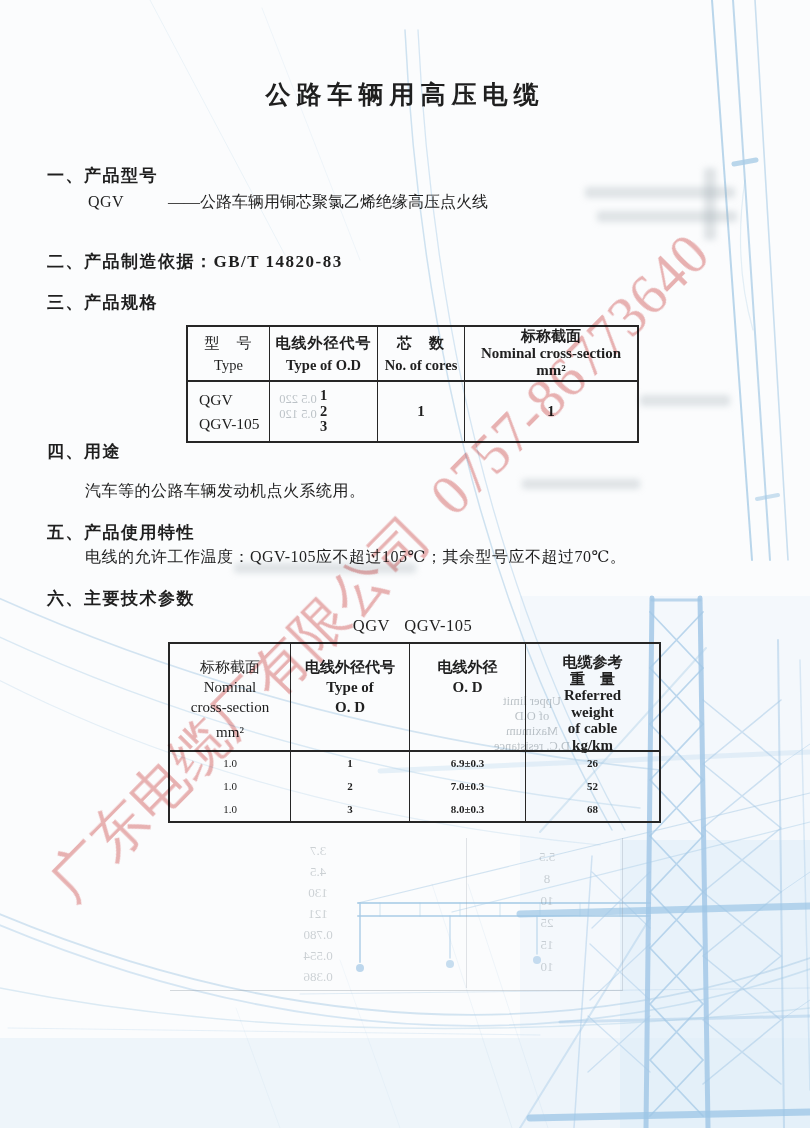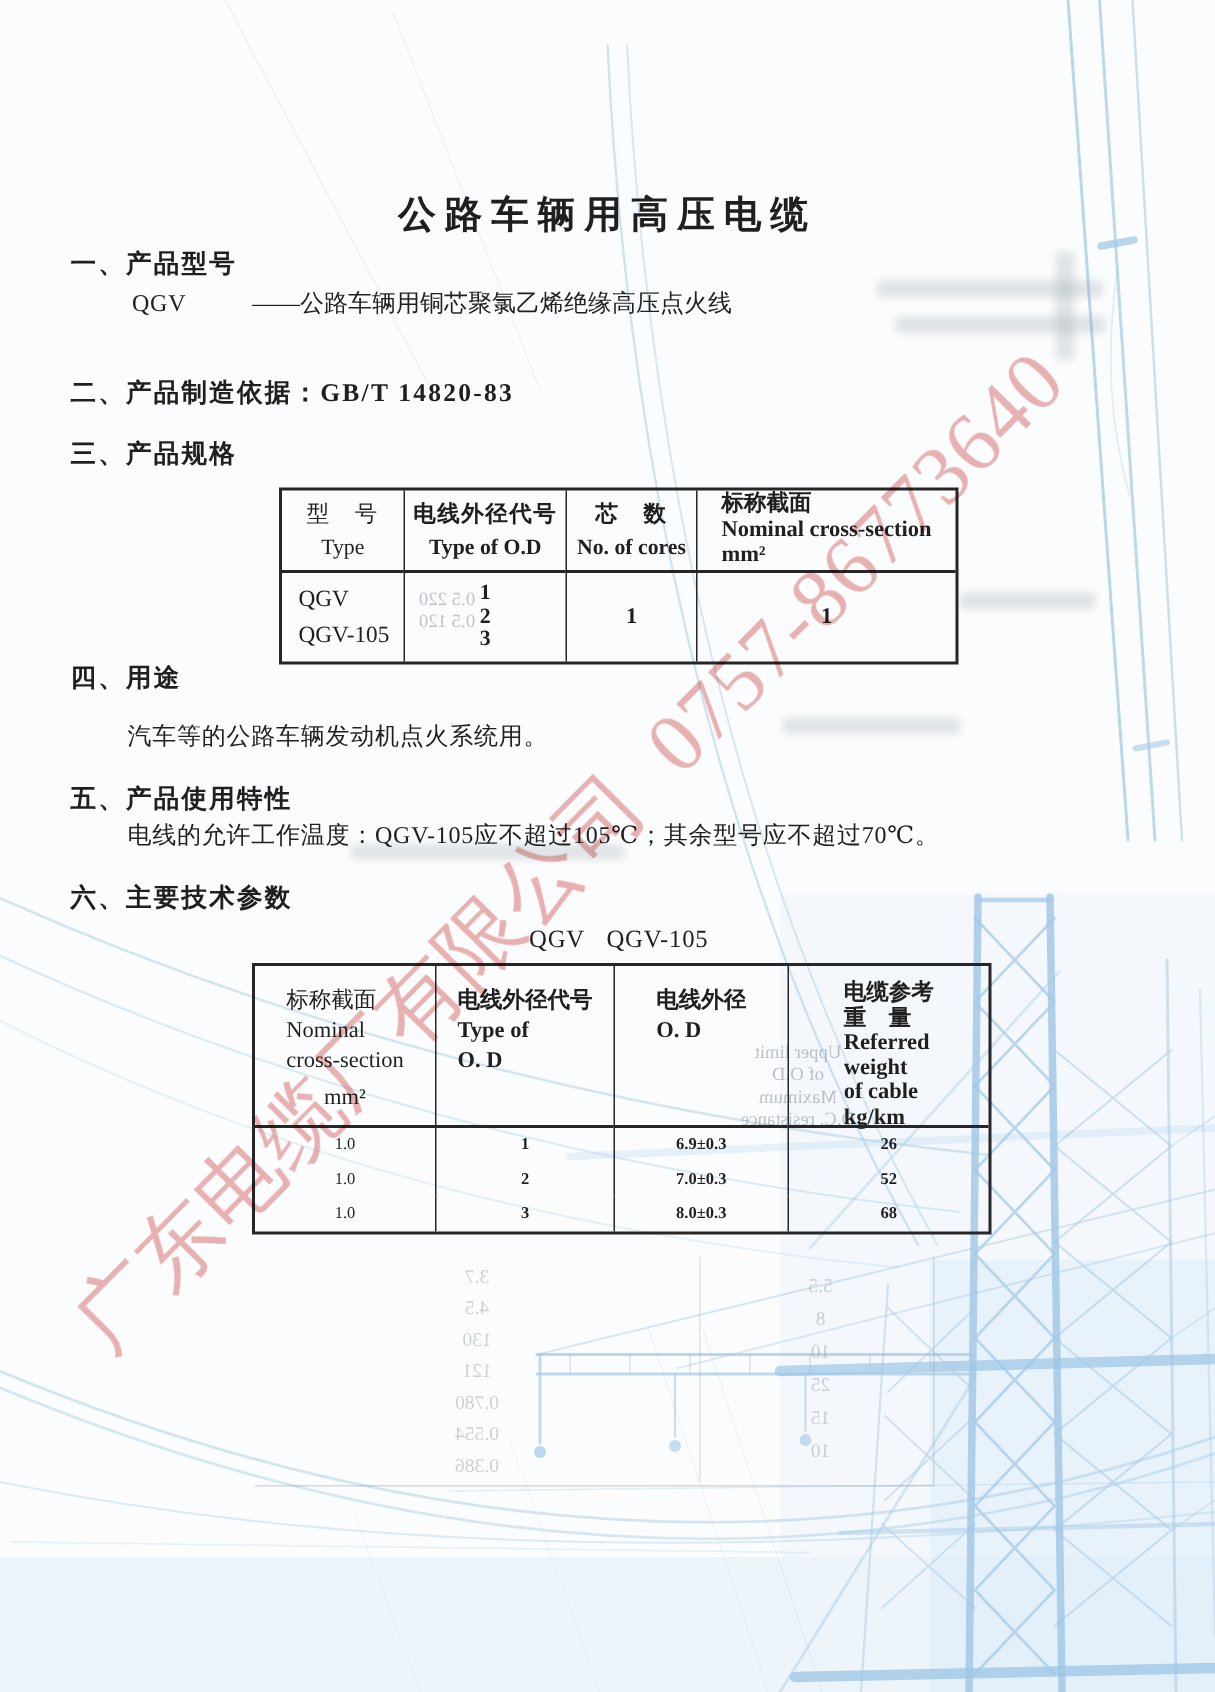--- a/index.html
+++ b/index.html
@@ -28,34 +28,34 @@
   }
   .smudge{position:absolute; background:rgba(148,160,168,.28); filter:blur(3px); border-radius:2px;}
   .ghost-table{position:absolute; left:170px; top:838px; width:452px; height:152px;
     border-right:1px solid rgba(145,155,165,.4); border-bottom:1px solid rgba(145,155,165,.5); opacity:.75;}
   .ghost-div{position:absolute; left:296px; top:0; height:150px; border-left:1px solid rgba(145,155,165,.35);}
   .ghost-colA{left:118px; top:2px; line-height:21px; font-size:13px;}
   .ghost-colB{left:352px; top:8px; line-height:22px; font-size:13px;}
   
   .doc-title{
     position:absolute; left:0; right:0; top:78px; text-align:center;
-    font-size:25px; font-weight:bold; letter-spacing:6px;margin-top:48px;
+    font-size:25px; font-weight:bold; letter-spacing:6px;
   }
   .sec-h{position:absolute; left:47px; font-size:17px; font-weight:bold; letter-spacing:1.5px;}
   .sec-body{position:absolute; left:85px; font-size:16px; letter-spacing:.5px;}
   .model-row{position:absolute; left:88px; font-size:16px;}
   .model-row .model{display:inline-block; width:80px; letter-spacing:.5px;}
   .t2-caption{position:absolute; left:168px; width:489px; top:616px; text-align:center;
     font-size:16.5px; word-spacing:10px; letter-spacing:.5px;}
   
   .tbl{position:absolute; display:grid; border:2px solid #262626; background:transparent;}
   .t1{left:186px; top:325px; grid-template-columns:81px 108px 87px 173px; grid-template-rows:53px 61px;}
   .t2{left:168px; top:642px; grid-template-columns:120px 119px 116px 134px; grid-template-rows:106px 24px 23px 24px;}
   .cell{display:flex; flex-direction:column; align-items:center; justify-content:center;
-    font-size:15px; white-space:pre-line;}
+    font-size:15px; text-align:center; white-space:pre-line;}
   .cell.bl{border-left:1.5px solid #262626;font-weight:bold;}
   .cell.bt{border-top:2px solid #262626;}
   .th-cjk{letter-spacing:1px;}
   .t1 .hdr{justify-content:space-between; padding:7px 2px 6px 2px; line-height:18px; font-size:15px;}
   .t1 .hdr .en{font-size:14.5px; letter-spacing:0;}
   .t1 .h4{justify-content:center; line-height:17px; padding:2px; gap:0;}
   .t1 .body-models{align-items:flex-start; padding-left:11px; line-height:24px; font-size:15.5px; justify-content:center; text-align:left;}
   .t1 .body-codes{line-height:15.5px; font-size:14.5px; justify-content:center;}
   .t2 .hdr{justify-content:flex-start; padding-top:13px; line-height:20px;}
   .t2 .h1{justify-content:space-between; padding-bottom:8px;}

